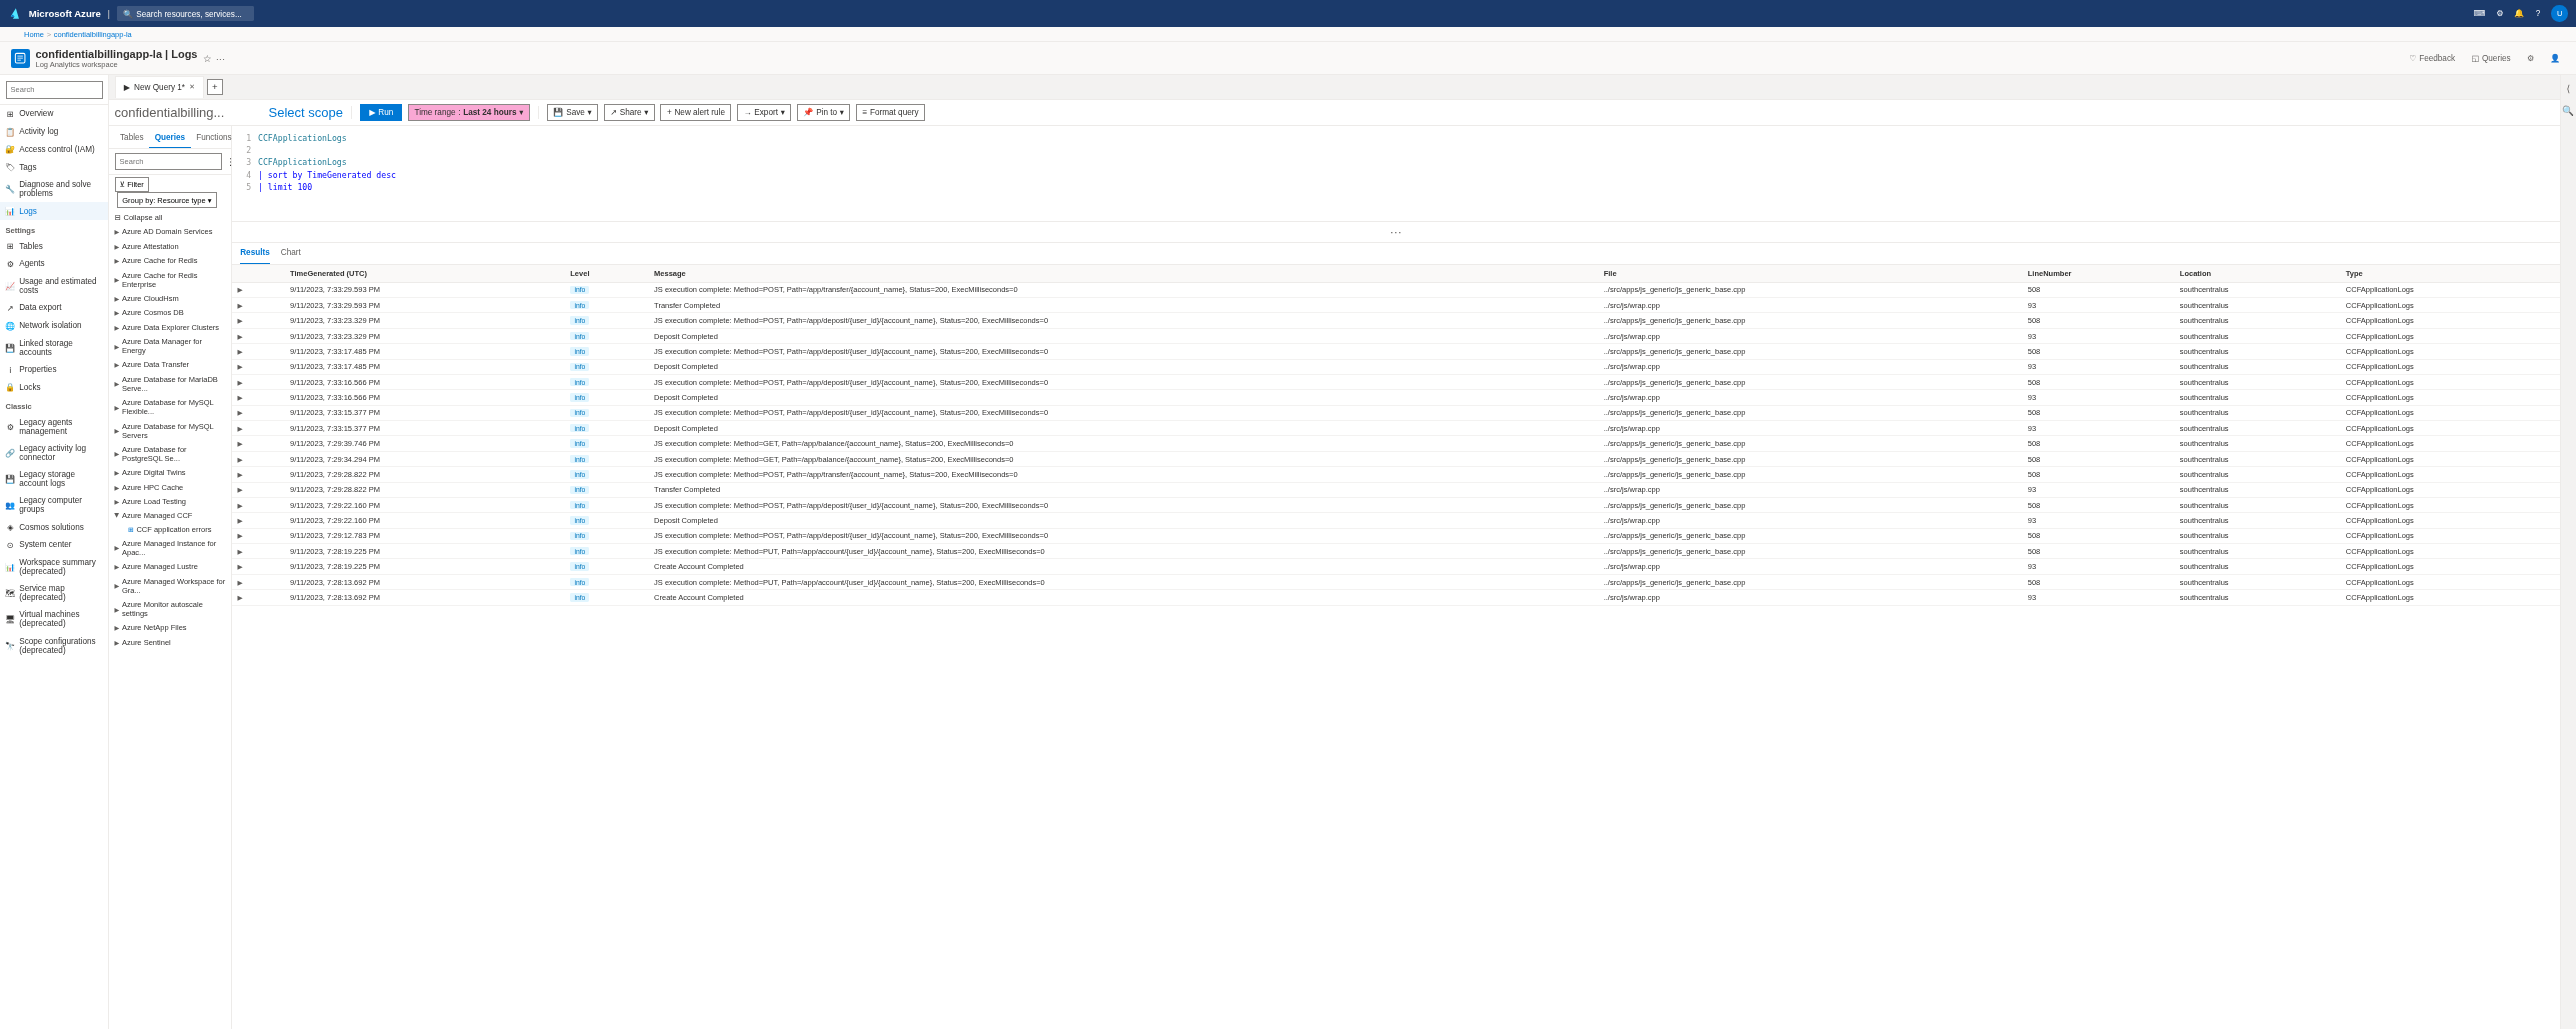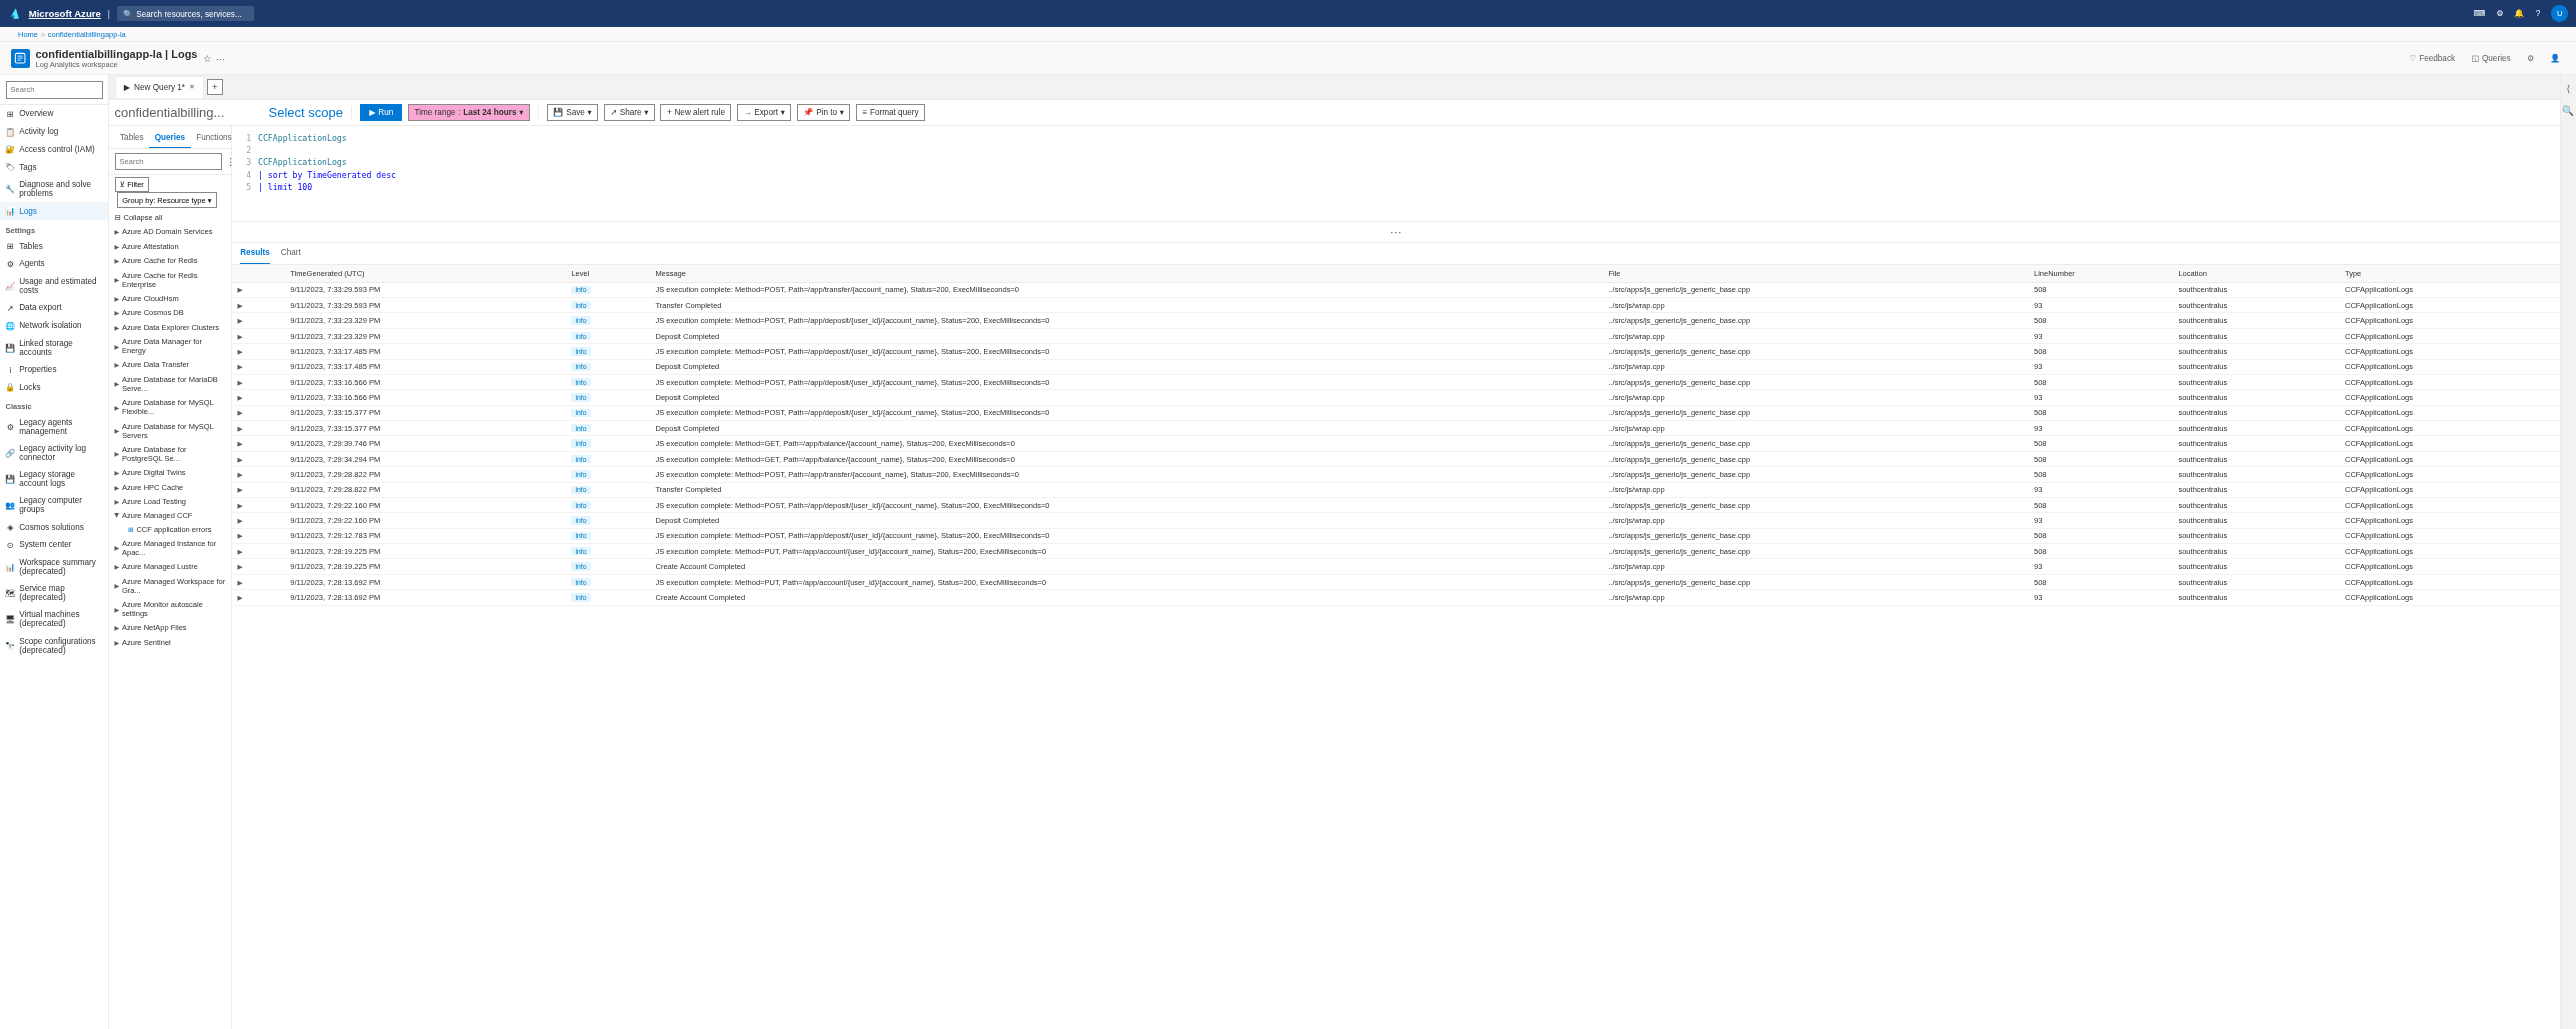--- a/index.html
+++ b/index.html
@@ -4,21 +4,21 @@
   <style>
     * { box-sizing: border-box; margin: 0; padding: 0; }
     body { font-family: 'Segoe UI', Arial, sans-serif; font-size: 8.2px; background: #f3f2f1; color: #323130; overflow: hidden; height: 100vh; }
 
     
     .breadcrumb {
       height: 15px;
       background: #faf9f8;
       display: flex;
       align-items: center;
-      padding: 0 18px;
+      padding: 0 24px;
       font-size: 7.5px;
       color: #605e5c;
       border-bottom: 0.7px solid #edebe9;
     }
     .breadcrumb a { color: #0078d4; text-decoration: none; }
     .breadcrumb-sep { margin: 0 2.7px; color: #a19f9d; }
     .page-title-block { display: flex; flex-direction: column; }
 
     
     .main-layout {
@@ -296,21 +296,21 @@
     .data-table {
       width: 100%;
       border-collapse: collapse;
       font-size: 7.5px;
     }
     .data-table th {
       background: #faf9f8;
       border-bottom: 0.7px solid #edebe9;
       padding: 4.1px 5.5px;
       text-align: left;
-      font-weight: 400;
+      font-weight: 700;
       color: #323130;
       white-space: nowrap;
       position: sticky;
       top: 0;
       z-index: 1;
     }
     .data-table td {
       padding: 2.7px 5.5px;
       border-bottom: 0.7px solid #f3f2f1;
       white-space: nowrap;
@@ -375,21 +375,21 @@
   </style>
 </head>
 <body>
 
 <div class="portal-header">
   <div class="portal-header-left">
     <svg width="13.7" height="13.7" viewBox="0 0 20 20">
       <path d="M11.5 2L4 14h5.5L7 17h9L11.5 2z" fill="#50e6ff"></path>
       <path d="M7 11L4 14h5.5L7 11z" fill="#0078d4"></path>
     </svg>
-    <span style="font-weight:600;text-decoration:underline;">Microsoft Azure</span>
+    <span style="font-weight:600;">Microsoft Azure</span>
     <span style="color:#ccc;">|</span>
     <span style="display:flex;align-items:center;gap:2.7px;background:rgba(255,255,255,0.15);padding:2.1px 6.8px;border-radius:1.4px;min-width:137px;font-size:8.2px;cursor:text;">🔍 Search resources, services...</span>
   </div>
   <div class="portal-header-right">
     <span title="Cloud Shell" style="cursor:pointer;">⌨</span>
     <span title="Settings" style="cursor:pointer;">⚙</span>
     <span title="Notifications" style="cursor:pointer;">🔔</span>
     <span title="Help" style="cursor:pointer;">?</span>
     <span style="cursor:pointer;background:#0078d4;width:16.4px;height:16.4px;border-radius:50%;display:inline-flex;align-items:center;justify-content:center;font-size:7.5px;">U</span>
   </div>

